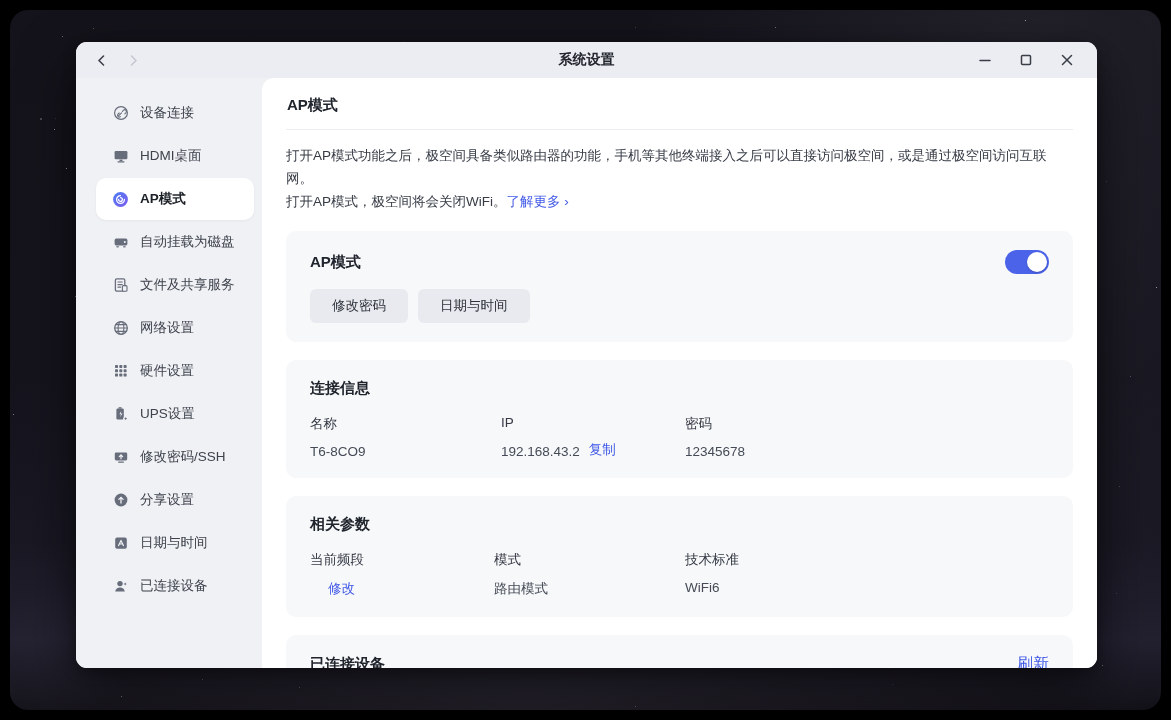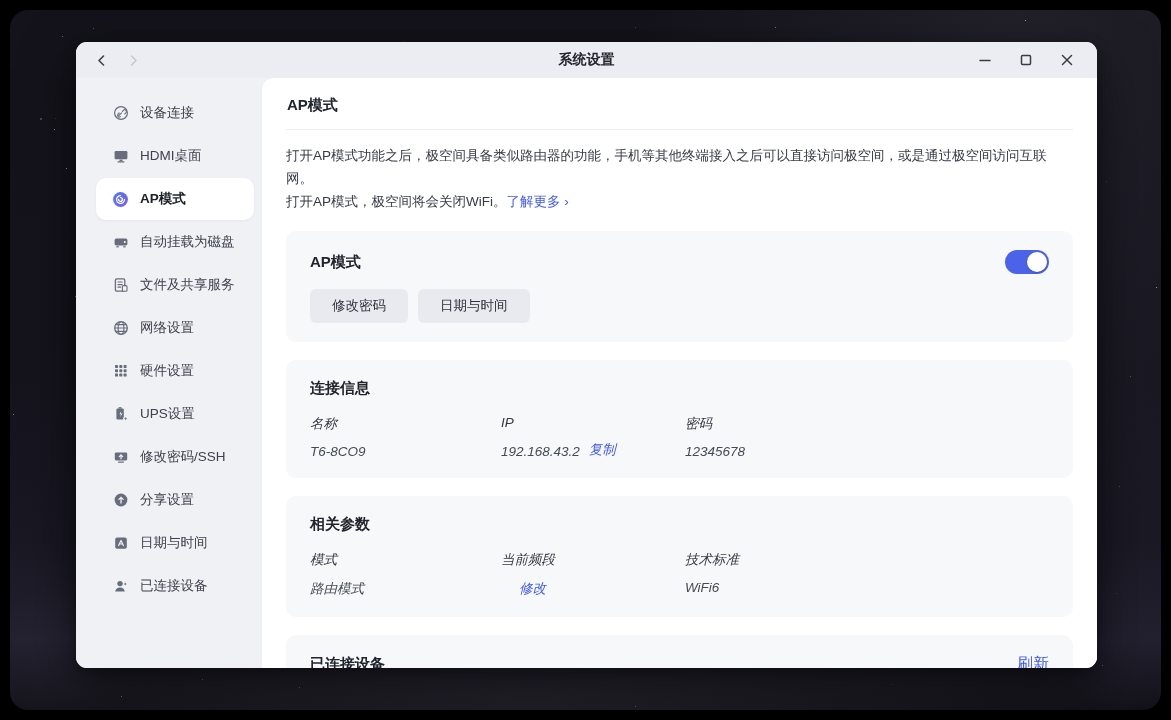--- a/index.html
+++ b/index.html
@@ -80,21 +80,21 @@
 
   .btn-row{ display:flex; gap:10px; margin-top:15px; }
   .gray-btn{
     background:#e8eaef; border:none; border-radius:6px; height:34px; padding:0 22px;
     font-size:13.5px; color:#2f333c; cursor:pointer;
     font-family:"Liberation Sans","DejaVu Sans",sans-serif;
   }
 
   
   .fields{ display:flex; margin-top:17px; }
-  .field{ flex:0 0 auto;font-style:italic; }
+  .field{ flex:0 0 auto; }
   .f-label{ font-size:13.5px; color:#343944; font-weight:500; }
   .f-value-row{ margin-top:11px; font-size:13.5px; color:#454b56; display:flex; align-items:flex-end; gap:9px; }
   .f-value-row .indent{ margin-left:18px; }
 </style>
 </head>
 <body>
 
 <div class="wallpaper" id="wallpaper">
     <span class="star" style="left:670px;top:364px;width:2px;height:2px;opacity:0.64"></span>
     <span class="star" style="left:867px;top:483px;width:1px;height:1px;opacity:0.26"></span>
@@ -445,30 +445,30 @@
          <div class="f-value-row">
                 <span class="f-value">12345678</span>
               </div>
        </div>
           </div>
       </div>
 
       <div class="card">
         <div class="card-title">相关参数</div>
         <div class="fields" id="params-fields">
+            <div class="field" style="width:184px">
+         <div class="f-label">当前频段</div>
+         <div class="f-value-row">
+                <a class="link indent">修改</a>
+              </div>
+       </div>
             <div class="field" style="width:191px">
          <div class="f-label">模式</div>
          <div class="f-value-row">
                 <span class="f-value">路由模式</span>
-              </div>
-       </div>
-            <div class="field" style="width:184px">
-         <div class="f-label">当前频段</div>
-         <div class="f-value-row">
-                <a class="link indent">修改</a>
               </div>
        </div>
             <div class="field">
          <div class="f-label">技术标准</div>
          <div class="f-value-row">
                 <span class="f-value">WiFi6</span>
               </div>
        </div>
           </div>
       </div>

